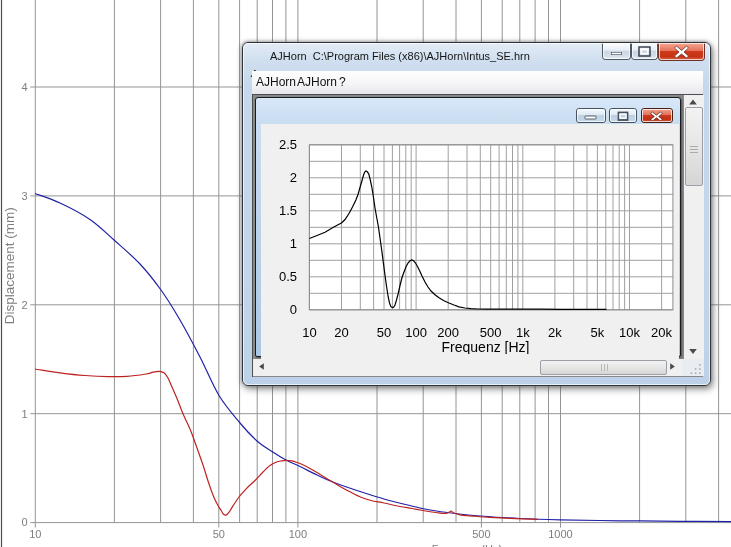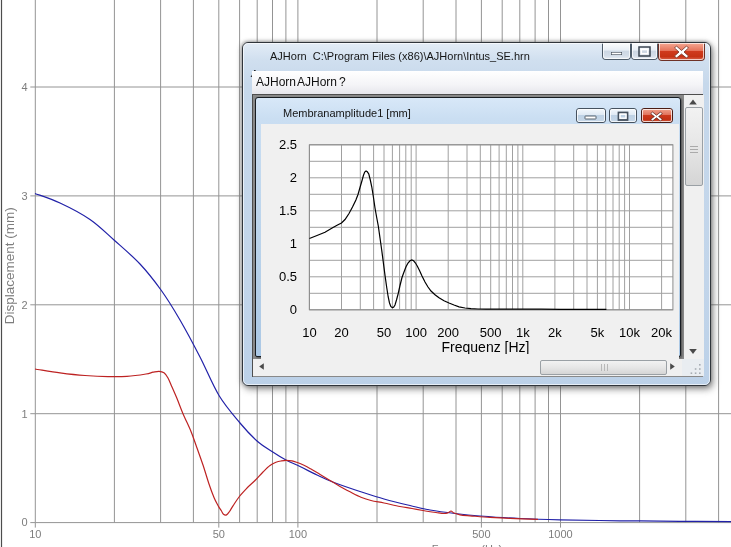--- a/index.html
+++ b/index.html
@@ -124,21 +124,20 @@
         </svg>
       </div>
   <div id="menubar">
         <span style="left:4px;">AJHorn</span>
         <span style="left:45px;">AJHorn</span>
         <span style="left:87px;">?</span>
       </div>
   <div id="mdiclient">
     <div id="iwin">
       <div class="ajicon" style="left:8px;top:6px;"><span style="font-size:9px;vertical-align:5px;">A</span><span style="font-size:15px;margin-left:-1.5px;">J</span></div>
-      <div class="titletext" style="left:27px;top:3px;height:25px;line-height:25px;">Membranamplitude1 [mm]</div>
       <div id="ibmin" class="icapbtn">
             <div class="inner"></div>
         <svg width="28" height="13" viewBox="0 0 28 13" style="position:absolute;left:0;top:0">
               <rect x="8" y="7" width="11" height="3" rx="0.5" fill="#fff" stroke="#46525f" stroke-width="0.9"></rect>
             </svg>
           </div>
       <div id="ibmax" class="icapbtn">
             <div class="inner"></div>
         <svg width="26" height="13" viewBox="0 0 26 13" style="position:absolute;left:0;top:0">
               <rect x="8.5" y="3.5" width="9" height="7.5" fill="none" stroke="#46525f" stroke-width="1.8"></rect>

